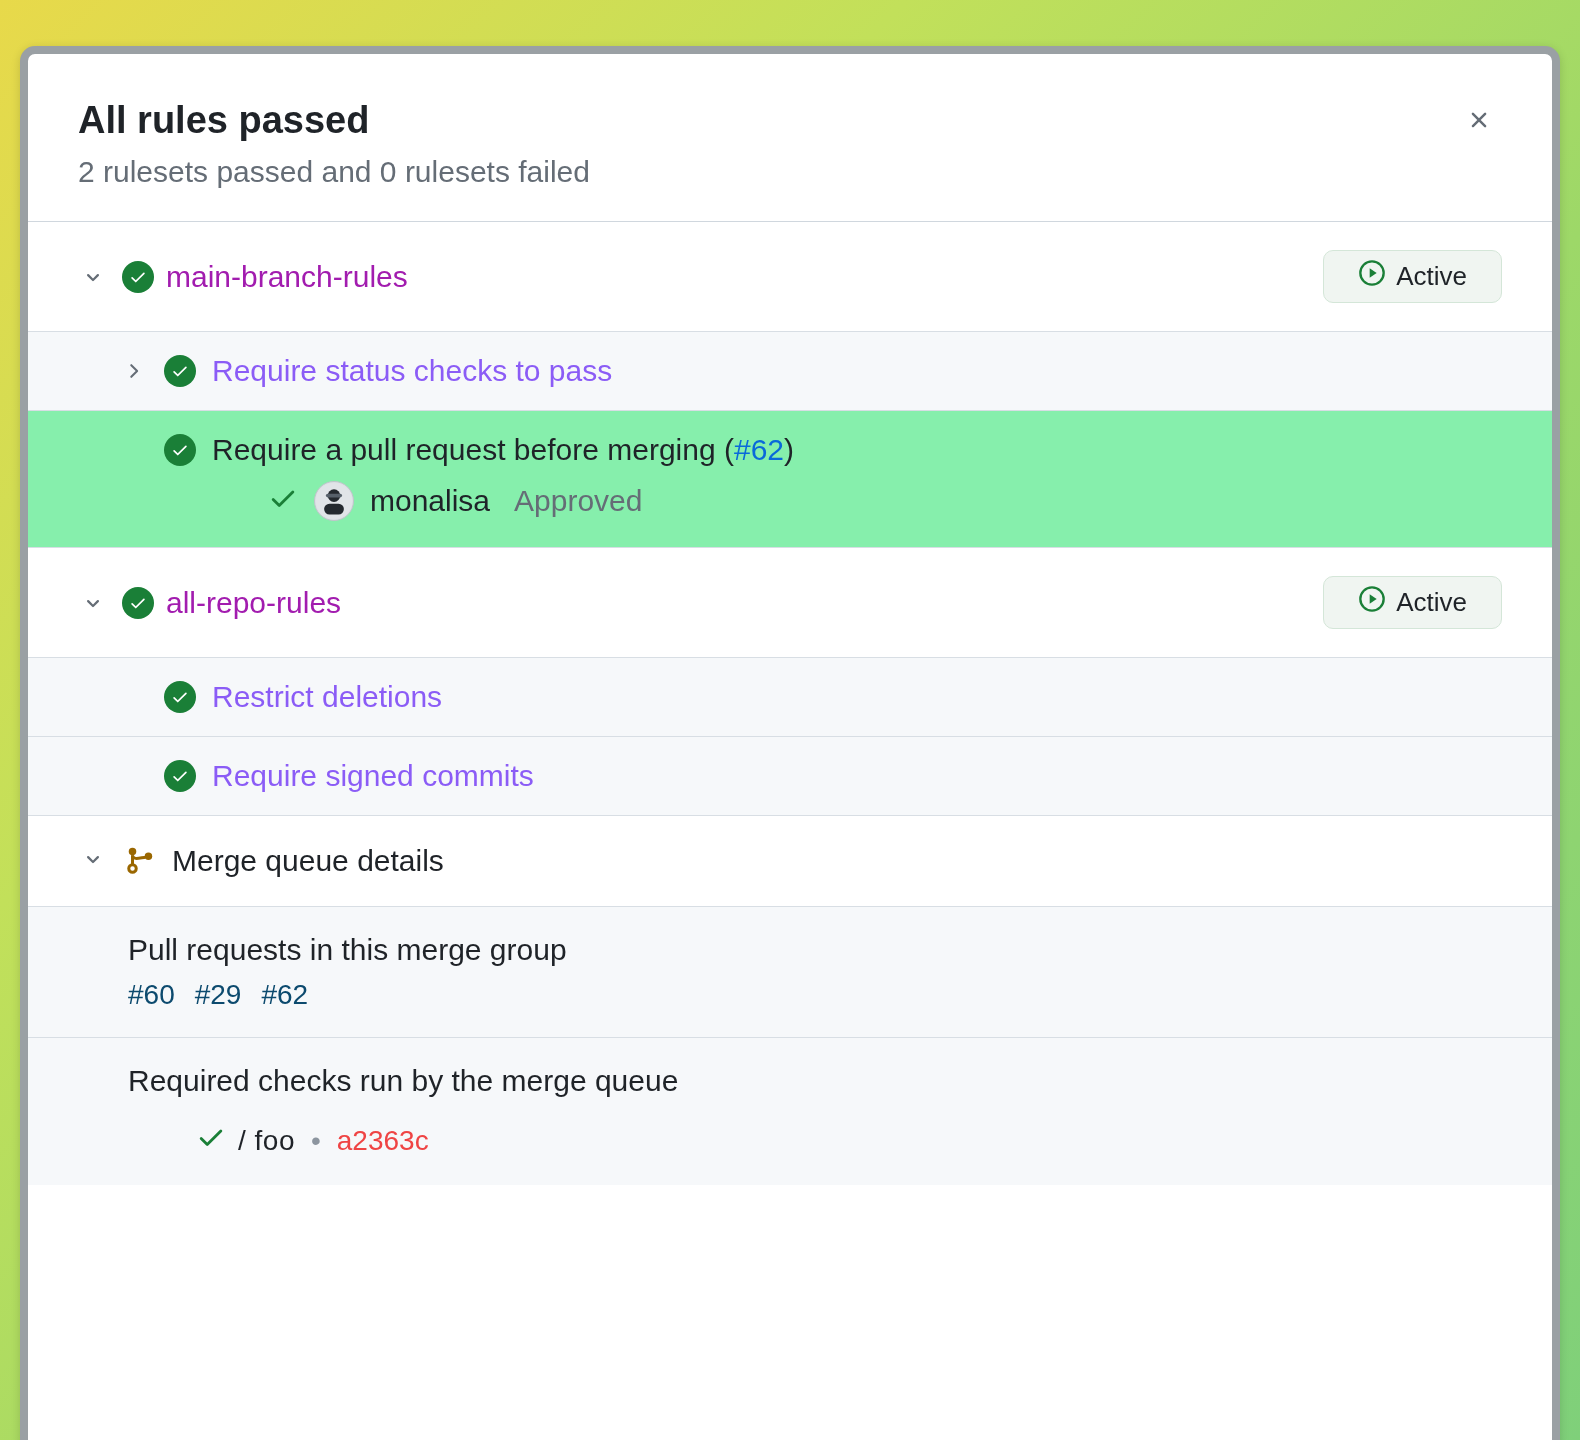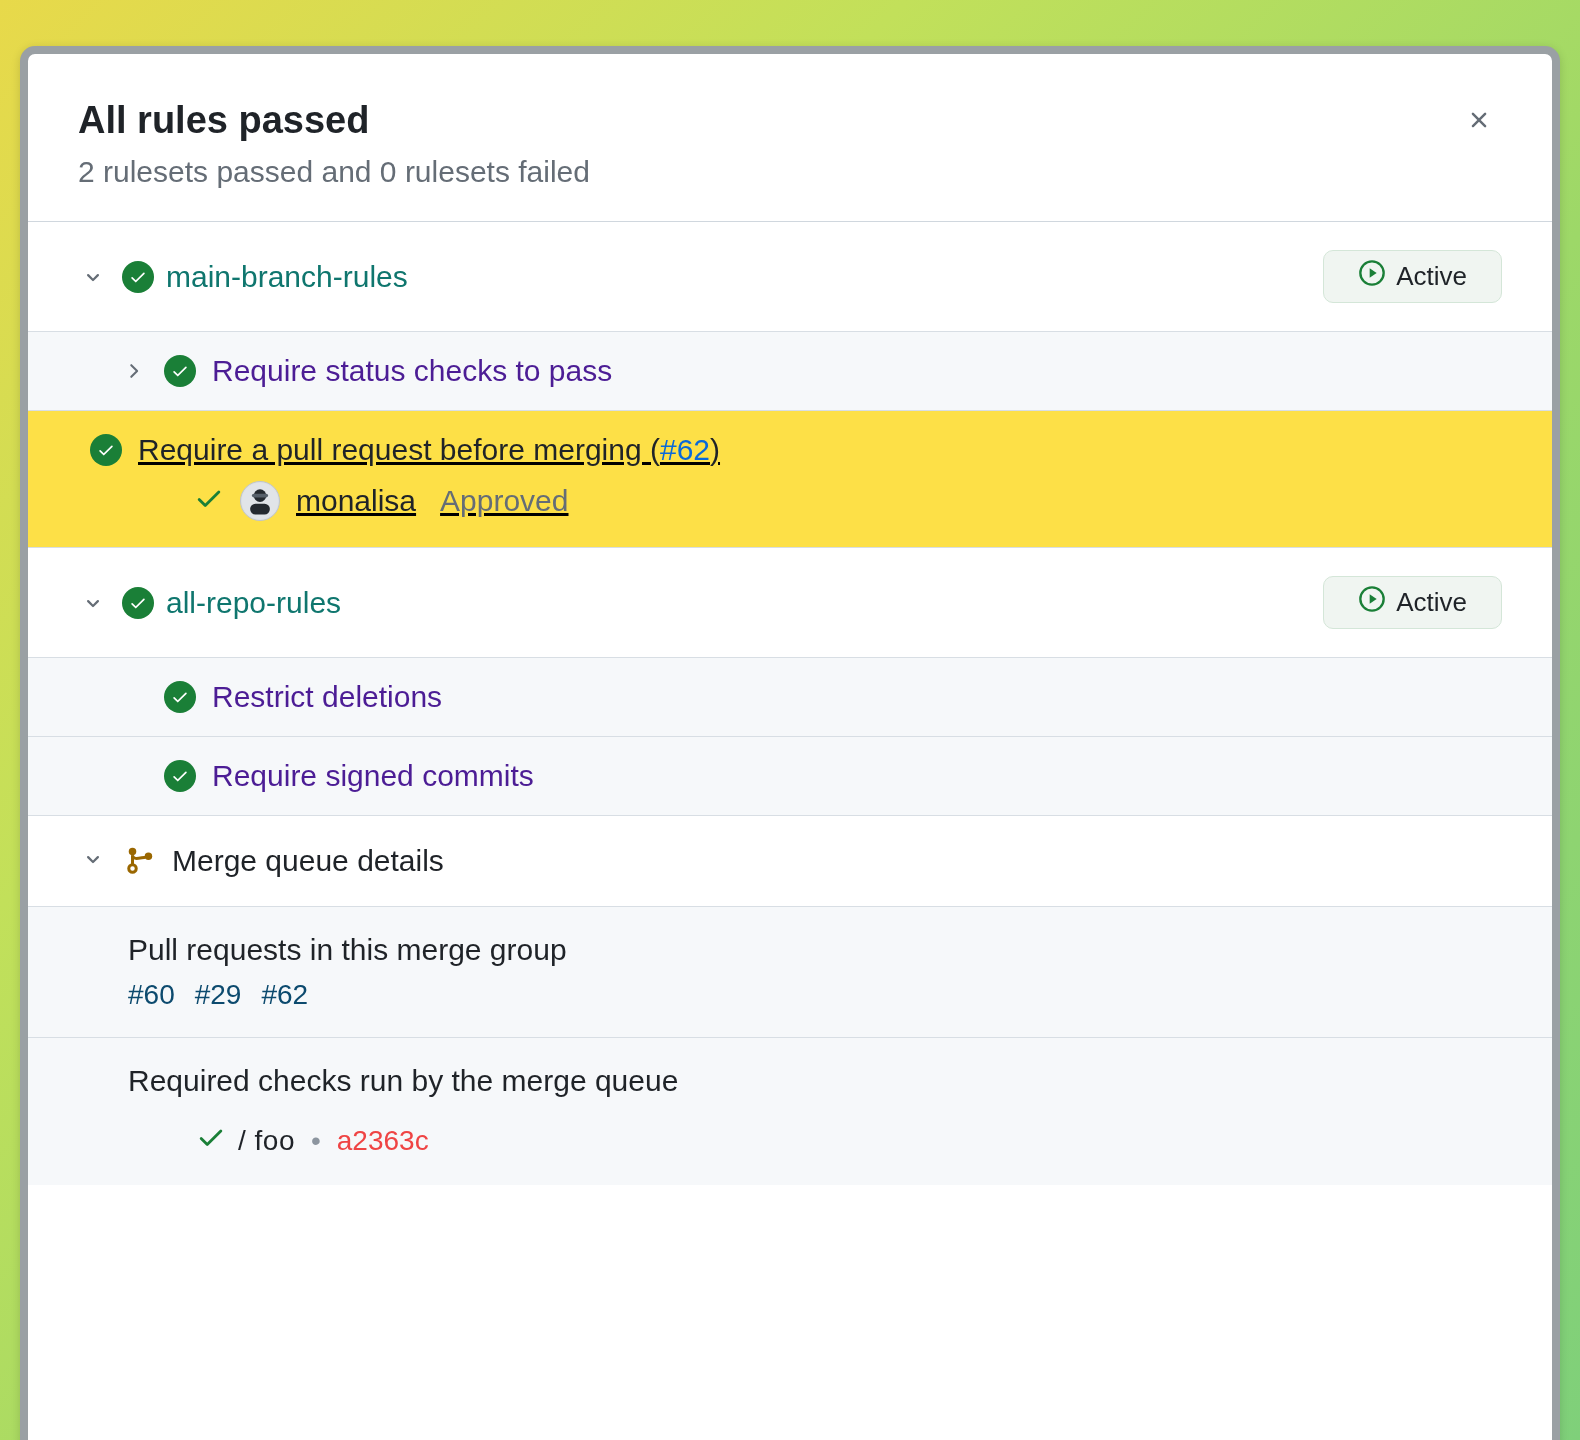--- a/index.html
+++ b/index.html
@@ -64,21 +64,21 @@
   .ruleset-header .chev {
     width: 30px; height: 30px;
     display: flex; align-items: center; justify-content: center;
     color: #656d76;
     margin-right: 14px;
     cursor: pointer;
   }
   .ruleset-header .chev svg { width: 24px; height: 24px; }
   .ruleset-name {
     font-size: 30px;
-    color: #0f766e;
+    color: #a21caf;
     font-weight: 400;
   }
   .spacer { flex: 1; }
   .badge {
     display: inline-flex;
     align-items: center;
     gap: 10px;
     background: #f0f5f1;
     border: 1px solid #d4e6d8;
     border-radius: 10px;
@@ -90,21 +90,21 @@
   .badge svg { width: 28px; height: 28px; }
   .badge .ring { stroke: #1a7f37; }
 
   .rule-row {
     display: flex;
     align-items: center;
     padding: 22px 50px 22px 90px;
     background: #f6f8fa;
     border-bottom: 1px solid #d8dee4;
     font-size: 30px;
-    color: #4c1d95;
+    color: #8b5cf6;
     gap: 16px;
   }
   .rule-row.indent2 { padding-left: 90px; }
   .rule-row .chev {
     width: 30px; height: 30px;
     display: flex; align-items: center; justify-content: center;
     color: #656d76;
     cursor: pointer;
   }
   .rule-row .chev svg { width: 22px; height: 22px; }
@@ -184,24 +184,23 @@
     background: #1a7f37;
     display: inline-flex;
     align-items: center;
     justify-content: center;
     flex: none;
   }
   .check-circle svg { width: 18px; height: 18px; }
   .tick svg { width: 30px; height: 30px; }
 
   .block-pr {
-    background: #fde047;
-    border-bottom: 1px solid #d8dee4;
-    padding: 22px 50px 22px 46px;
-    text-decoration: underline;
+    background: #86efac;
+    border-bottom: 1px solid #d8dee4;
+    padding: 22px 50px 22px 120px;
   }
   .block-pr .top-line {
     display: flex; align-items: center; gap: 16px;
     font-size: 30px; color: #1f2328;
   }
 </style>
 </head>
 <body>
 
 <div class="panel">

